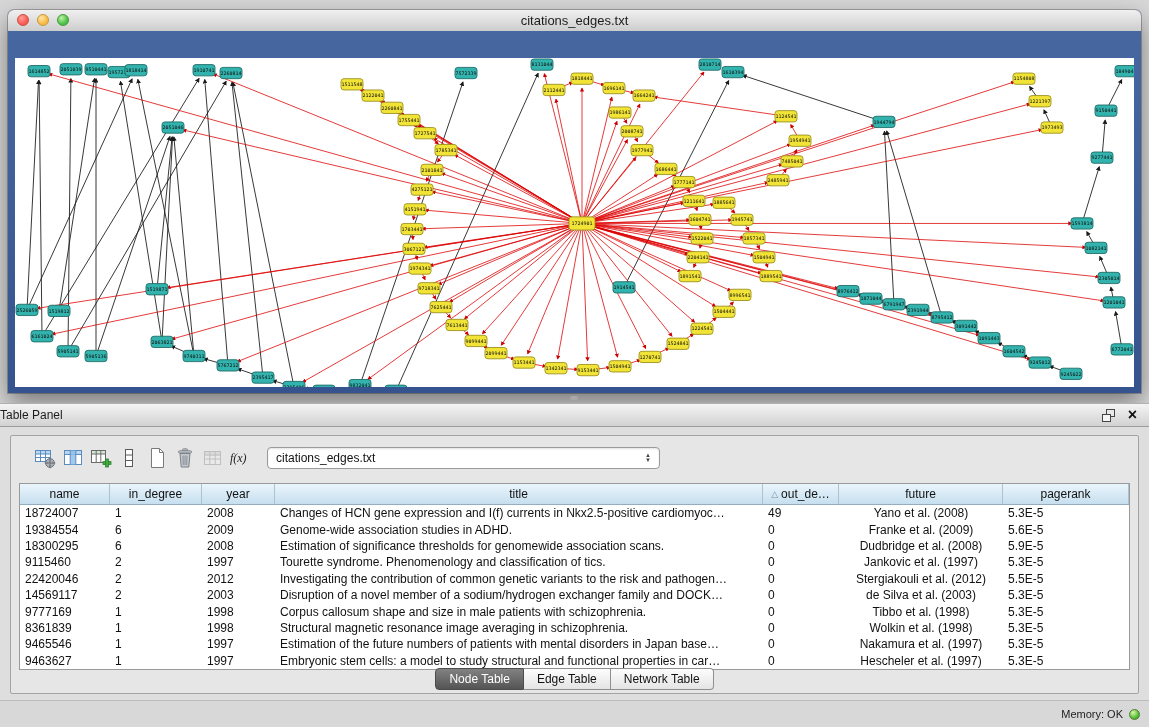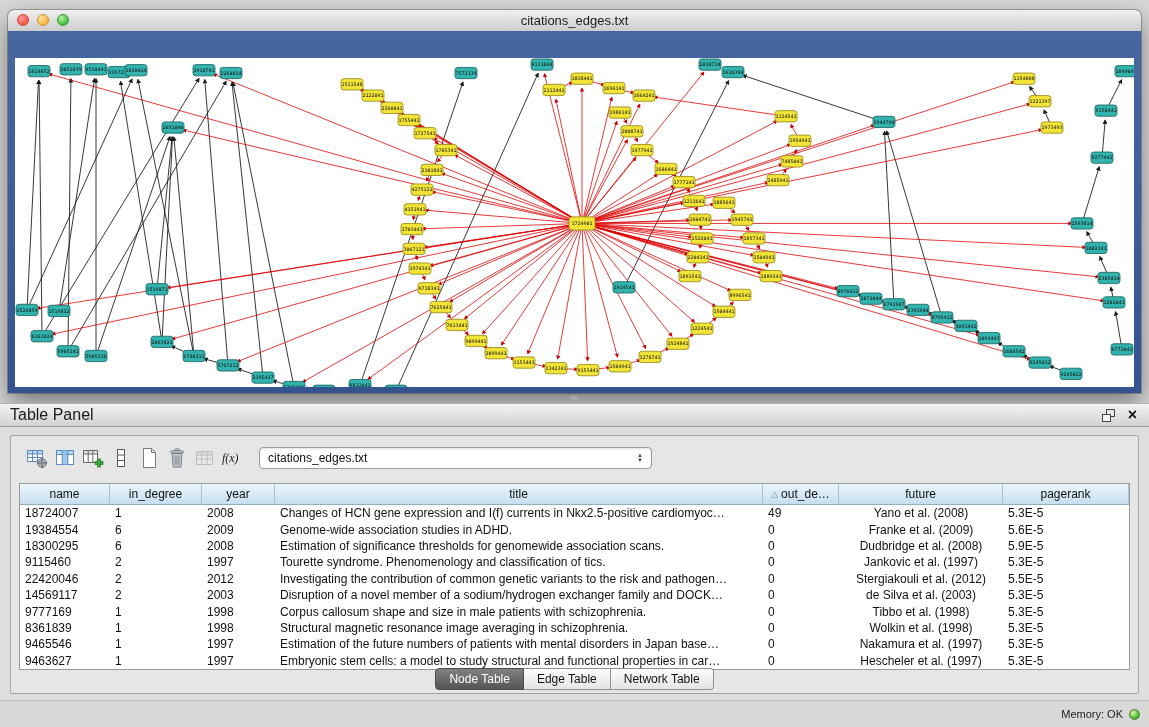--- a/index.html
+++ b/index.html
@@ -39,31 +39,31 @@
   .splitter{position:absolute;top:393px;left:0;width:100%;height:10px;}
   .splitter-dot{position:absolute;left:570px;top:3px;width:8px;height:4px;border-radius:2px;background:#a8a8a8;}
 
   
   .panel-header{
     position:absolute;top:403px;left:0;width:100%;height:24px;box-sizing:border-box;
     background:linear-gradient(#f4f4f4,#d2d2d2);
     border-top:1px solid #b0b0b0;border-bottom:1px solid #9c9c9c;
     display:flex;align-items:center;
   }
-  .panel-header-title{font-size:16px;color:#1c1c1c;padding-left:10px;}
+  .panel-header-title{font-size:12px;color:#1c1c1c;padding-left:0;}
   .panel-header-icons{margin-left:auto;display:flex;align-items:center;gap:12px;padding-right:12px;}
   .float-ic svg{display:block;}
   .close-ic{font-size:16px;font-weight:bold;color:#111;line-height:14px;cursor:default;}
 
   .panel-body{position:absolute;top:427px;left:0;width:100%;height:273px;background:#dedede;}
   .panel-inner{
     position:absolute;top:8px;left:10px;right:10px;bottom:6px;
     border:1px solid #a3a3a3;border-radius:2px;background:#e6e6e6;
   }
-  .toolbar{position:absolute;top:9px;left:14px;height:26px;display:flex;align-items:center;gap:4px;}
+  .toolbar{position:absolute;top:9px;left:22px;height:26px;display:flex;align-items:center;gap:4px;}
   .tb-btn{width:24px;height:24px;display:flex;align-items:center;justify-content:center;}
   .combo{
     width:393px;height:22px;margin-left:10px;box-sizing:border-box;
     background:#ffffff;border:1px solid #9a9a9a;border-radius:4px;
     display:flex;align-items:center;padding:0 8px;font-size:12px;color:#111;
     box-shadow:inset 0 1px 2px rgba(0,0,0,.12);
     position:relative;
   }
   .combo-arrows{margin-left:auto;display:flex;flex-direction:column;line-height:5px;font-size:6px;color:#444;}
 

